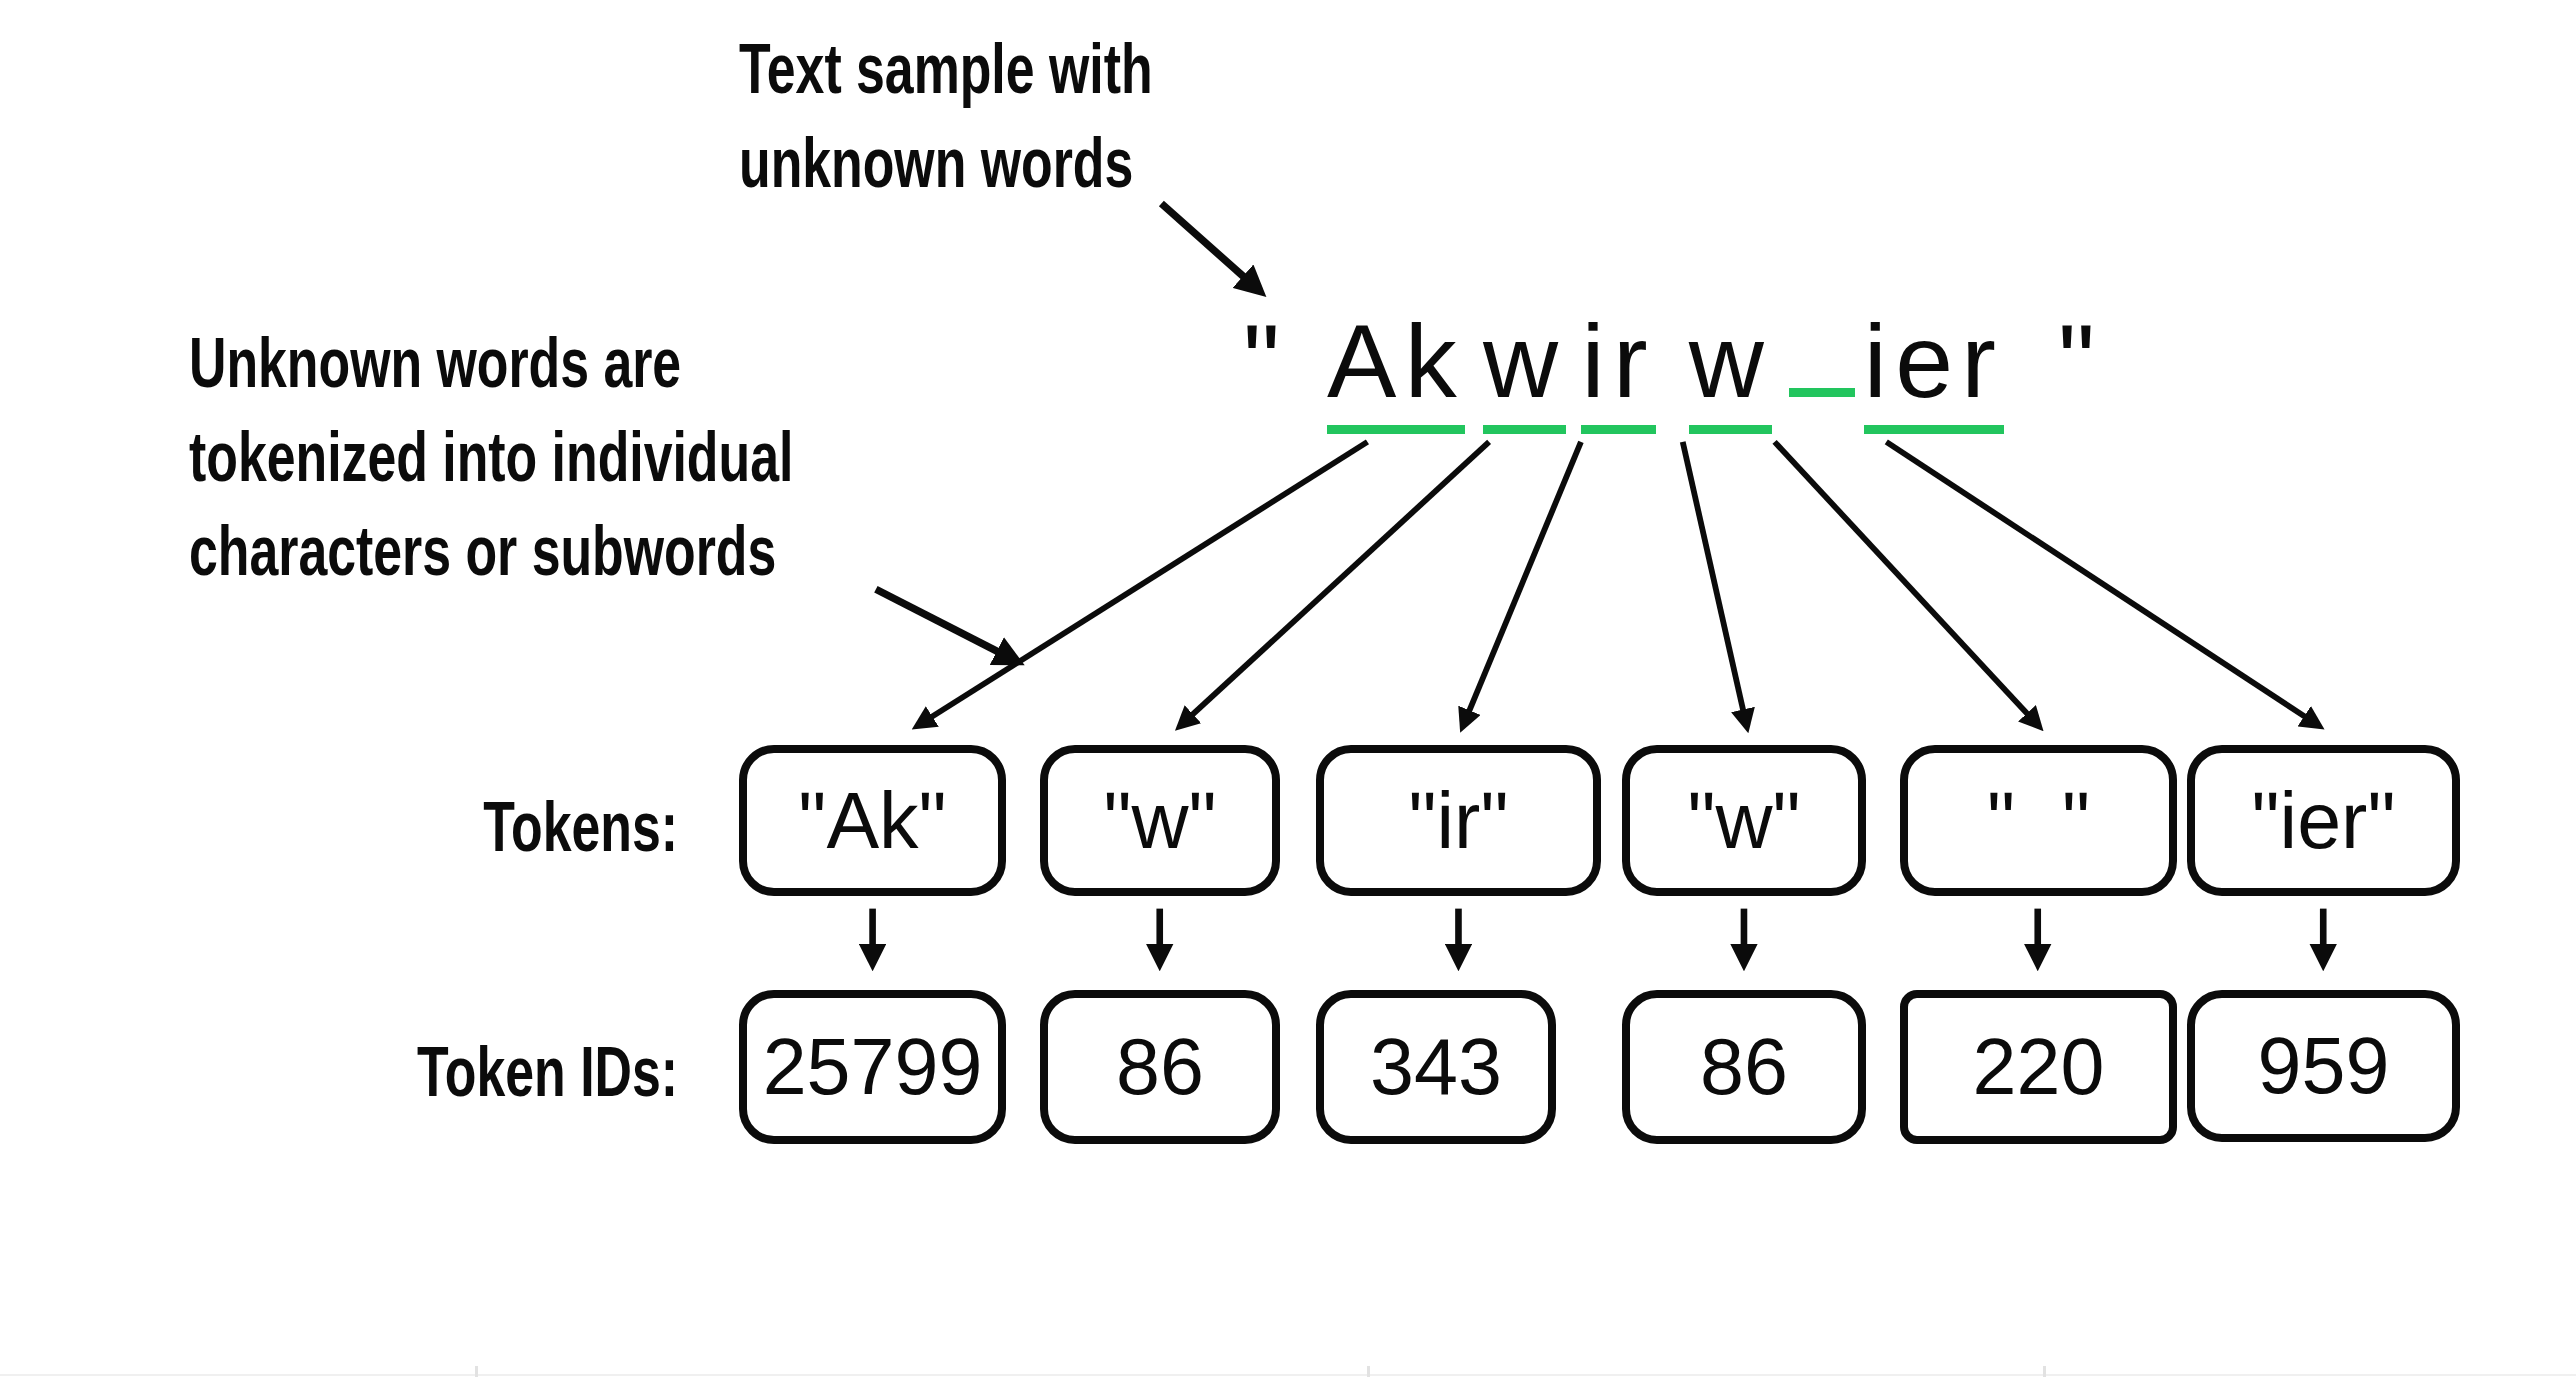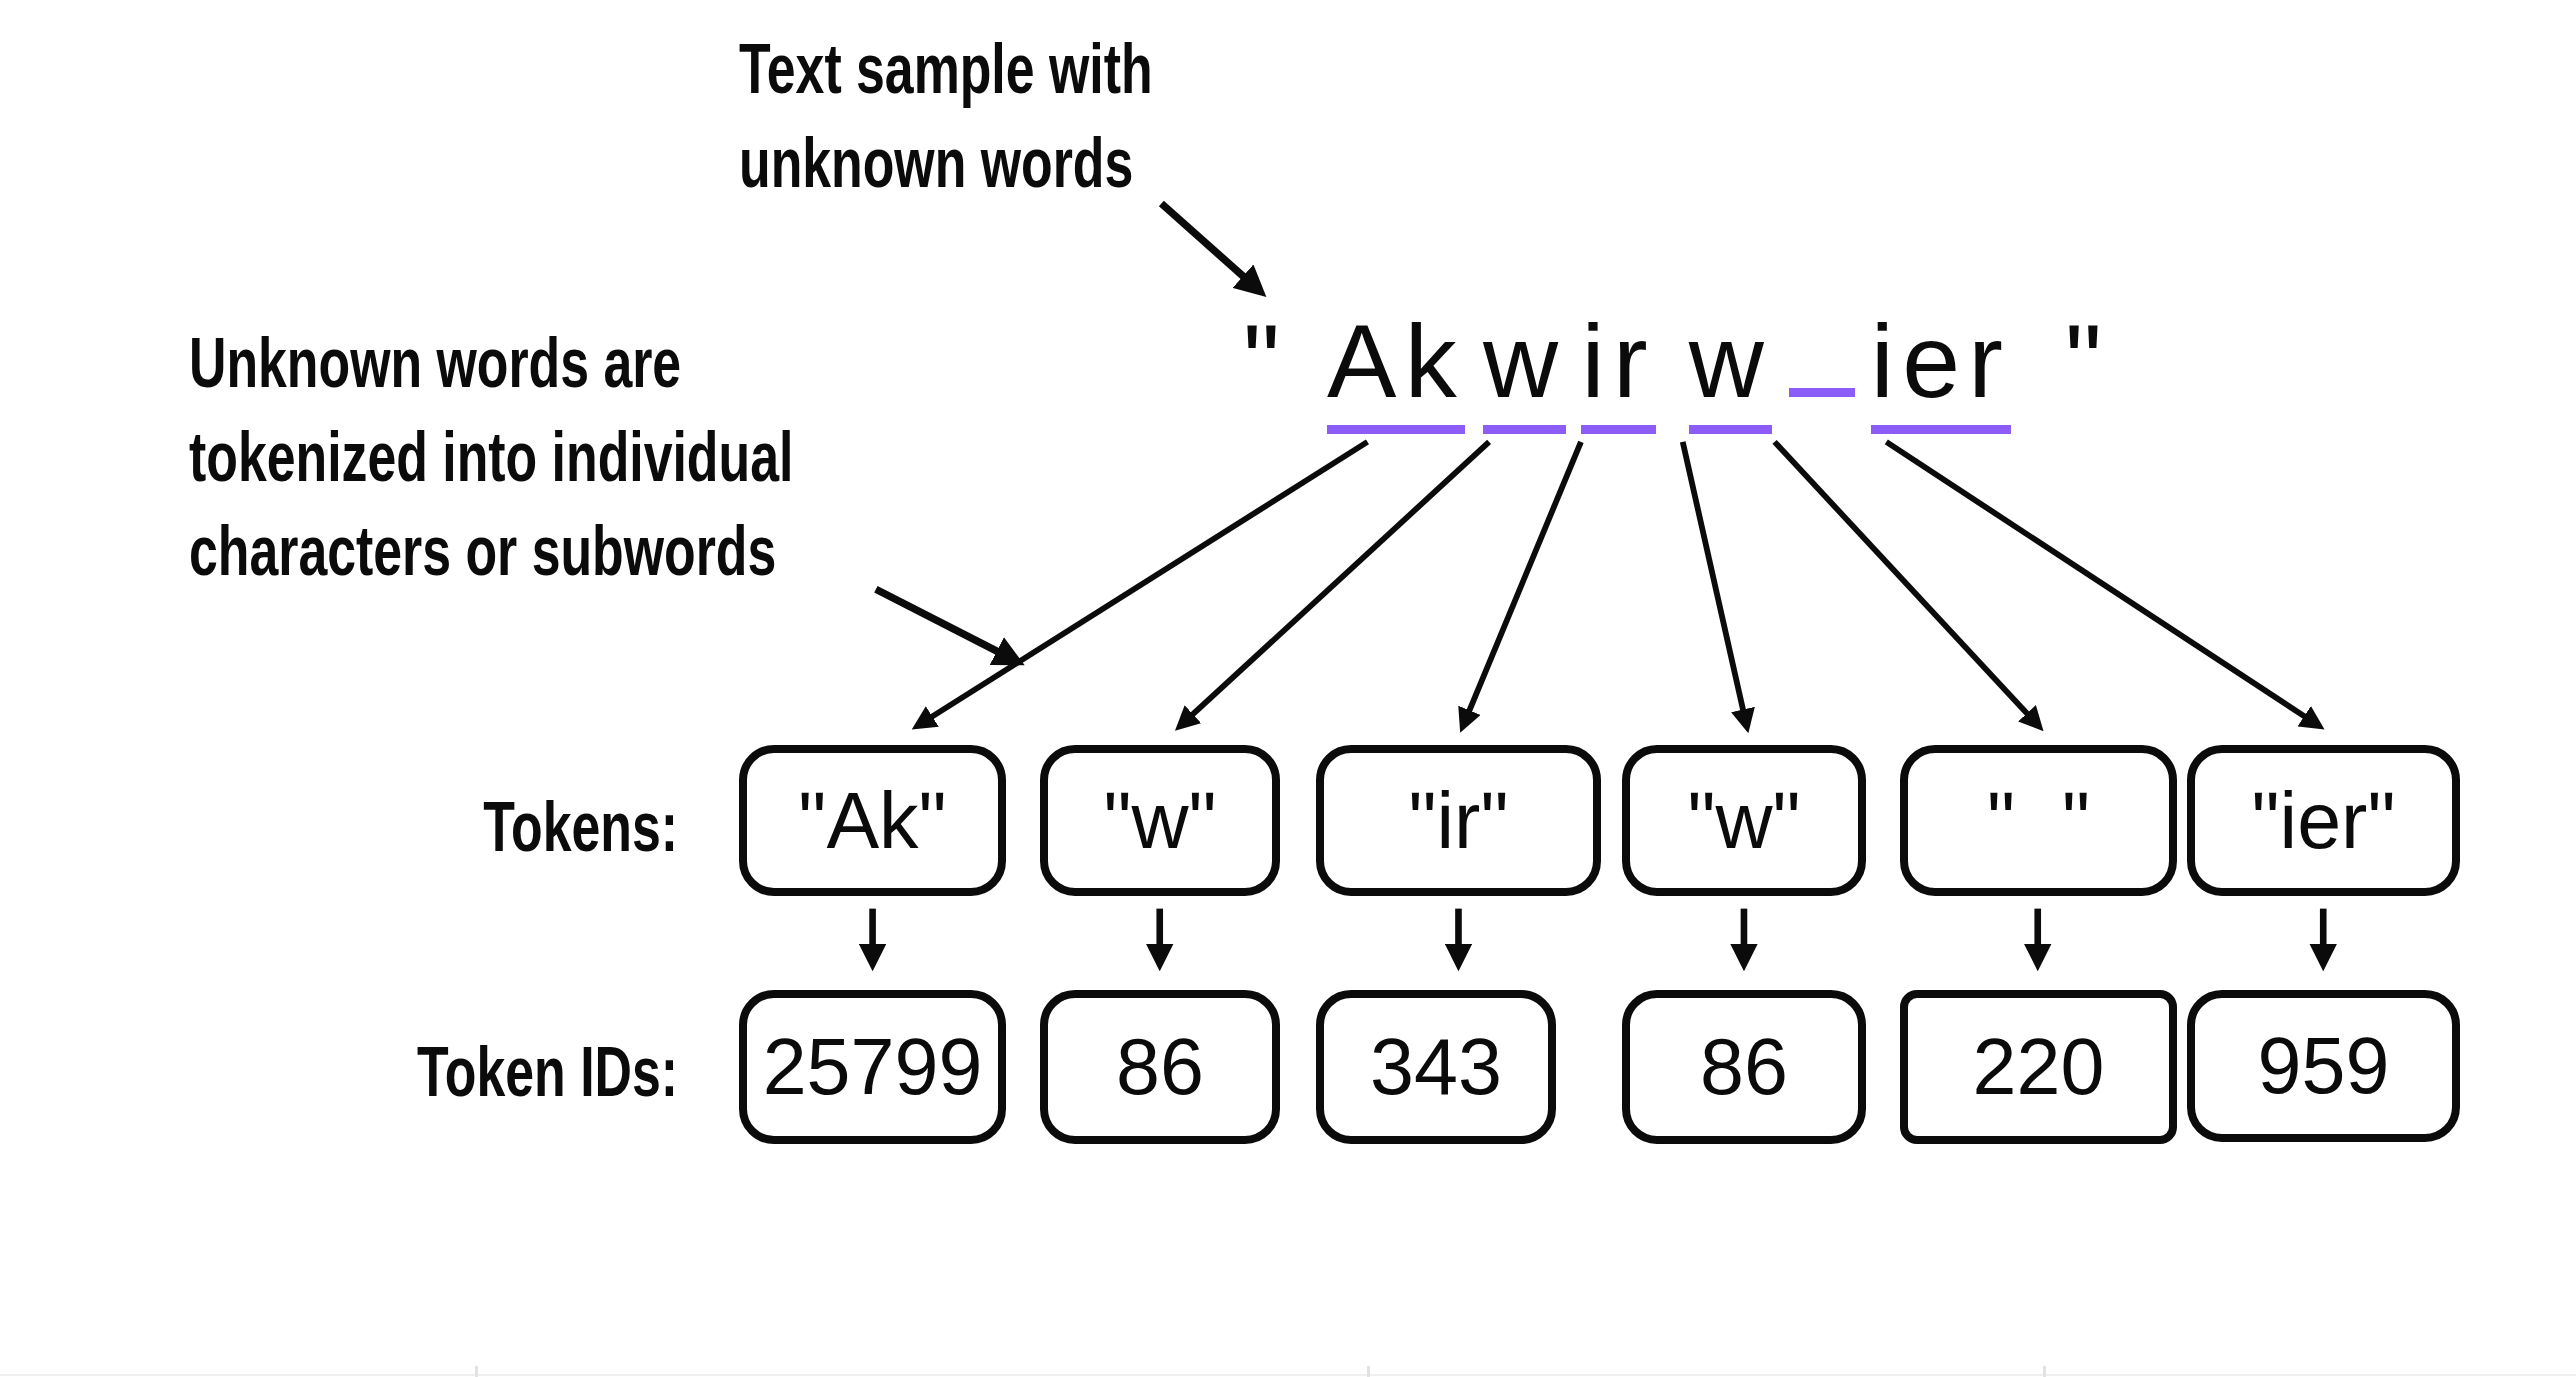--- a/index.html
+++ b/index.html
@@ -22,21 +22,21 @@
   
   .sample {
     position:absolute; left:1243px; top:309px;
     font-size:104px; line-height:1; letter-spacing:8.3px; white-space:nowrap;
     color:#0b0b0b;
   }
   .sample .q { display:inline-block; }
   .sample .q.open  { margin-right:1.7px; }
   .sample .q.close { margin-left:16.6px; }
   .sample .seg {
-    display:inline-block; border-bottom:9px solid #8b5cf6; padding-bottom:12.4px;
+    display:inline-block; border-bottom:9px solid #22c55e; padding-bottom:12.4px;
   }
   .sample .seg.space { width:66px; }
 
   
   .row-label {
     position:absolute; left:281px; width:397px; text-align:right;
     font-weight:700; font-size:70px; line-height:94px;
     transform:scaleX(0.74); transform-origin:right center; color:#0b0b0b;
   }
   .row-label.tokens { top:780px; }
@@ -90,21 +90,21 @@
     <line x1="2462" y1="1098" x2="2462" y2="1162" stroke="#0b0b0b" stroke-width="8" marker-end="url(#ah)"></line>
     <line x1="2807" y1="1098" x2="2807" y2="1162" stroke="#0b0b0b" stroke-width="8" marker-end="url(#ah)"></line>
   </svg>
 
   <div class="ann top">Text sample with unknown words</div>
 
   <div class="ann left">Unknown words are tokenized into individual characters or subwords</div>
 
   <div class="sample">
     <span class="q open">"</span>
-    <span id="sample-segments"><span class="seg" style="margin-left: 0px;">Ak</span><span class="seg" style="margin-left: 18px;">w</span><span class="seg" style="margin-left: 15px;">ir</span><span class="seg" style="margin-left: 33px;">w</span><span class="seg space" style="margin-left: 16.6px;"></span><span class="seg" style="margin-left: 16px;">ier</span></span>
+    <span id="sample-segments"><span class="seg" style="margin-left: 0px;">Ak</span><span class="seg" style="margin-left: 18px;">w</span><span class="seg" style="margin-left: 15px;">ir</span><span class="seg" style="margin-left: 33px;">w</span><span class="seg space" style="margin-left: 16.6px;"></span><span class="seg" style="margin-left: 9px;">ier</span></span>
     <span class="q close">"</span>
   </div>
 
   <div class="row-label tokens">Tokens:</div>
 
   <div class="row-label ids">Token IDs:</div>
 
   <div id="token-row">
       <div class="tbox" style="left: 739px; width: 267px; top: 745px; height: 151px;">"Ak"</div>
       <div class="tbox" style="left: 1040px; width: 240px; top: 745px; height: 151px;">"w"</div>

